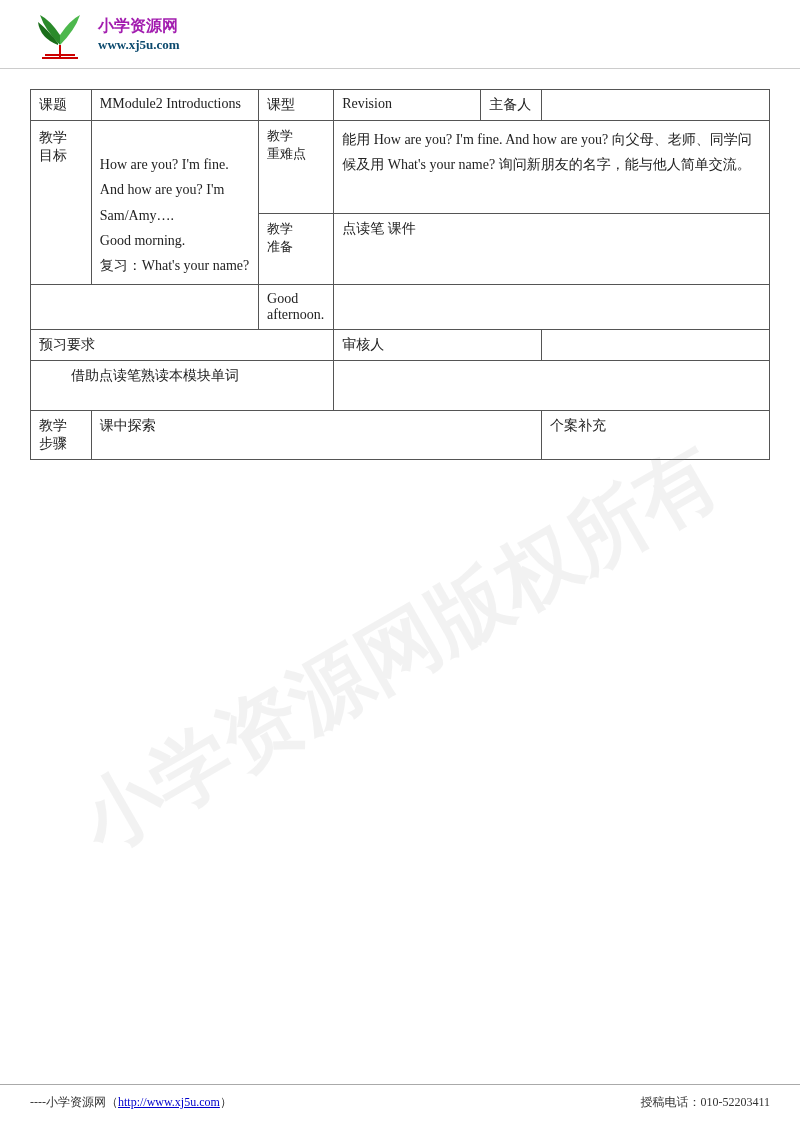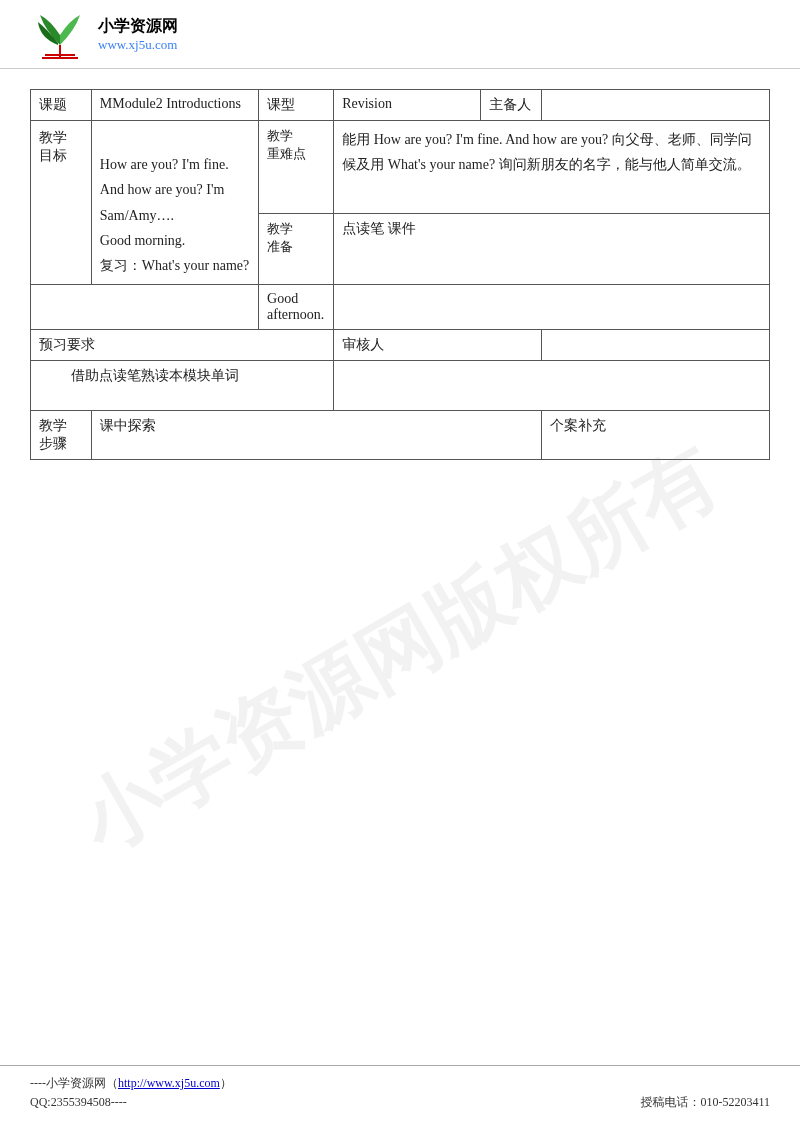--- a/index.html
+++ b/index.html
@@ -30,26 +30,26 @@
       height: 50px;
     }
     .logo-text {
       display: flex;
       flex-direction: column;
       line-height: 1.3;
     }
     .logo-name {
       font-size: 16px;
       font-weight: bold;
-      color: #000000;
+      color: #a21caf;
     }
     .logo-url {
       font-size: 13px;
-      color: #3b82f6;
-      font-weight: normal;
+      color: #0c4a6e;
+      font-weight: bold;
     }
 
     
     .main {
       padding: 20px 30px 10px 30px;
     }
 
     
     .lesson-table {
       width: 100%;
@@ -197,18 +197,17 @@
     </table>
 </div>
 
 <div class="watermark">小学资源网版权所有</div>
 
 <div class="footer">
   <div class="footer-left">
     <div>
       <span>----小学资源网（</span><a href="#">http://www.xj5u.com</a><span>）</span>
     </div>
-    <div>QQ:2355394508----</div>
   </div>
   <div class="footer-right">
     <div>授稿电话：010-52203411</div>
   </div>
 </div>
 
 </body></html>

